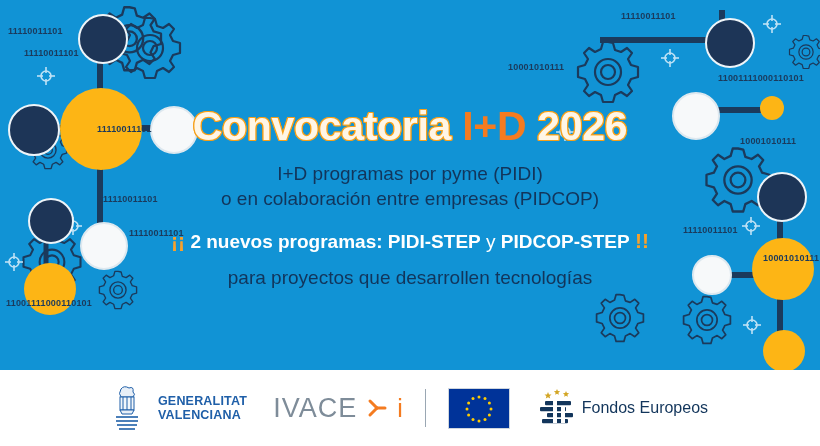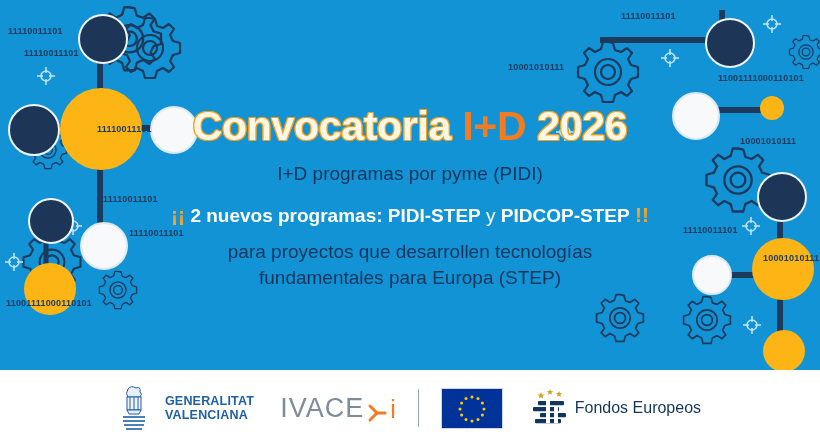--- a/index.html
+++ b/index.html
@@ -69,21 +69,21 @@
     gap:0px;
   }
   .logo-group{display:flex;align-items:center;}
   .divider{width:1px;height:38px;background:#9aa7b3;margin:0 22px;}
   .gv-wrap{display:flex;align-items:center;gap:16px;}
   .gv-text{
     color:#1F5FA8;font-weight:700;font-size:12.5px;line-height:1.12;
     letter-spacing:.2px;
   }
   .ivace{
-    display:flex;align-items:flex-end;gap:1px;margin-left:26px;
+    display:flex;align-items:center;gap:8px;margin-left:26px;
   }
   .ivace-main{
     color:#7E8C99;font-size:27px;font-weight:400;letter-spacing:1px;
     font-family:"Liberation Sans", sans-serif;
   }
   .ivace-i{color:#F47B20;font-size:25px;font-weight:400;margin-left:2px;}
   .eu-flag{
     width:62px;height:41px;background:#003399;position:relative;
     border:1px solid #cfd6de;box-sizing:border-box;flex:0 0 auto;
   }
@@ -229,34 +229,34 @@
     <div class="center">
 
       <h1 class="title">
         <span class="t-cream">Convocatoria</span>
         <span class="t-orange">I+D</span>
         <span class="t-cream">2026</span>
       </h1>
 
       <p class="sub1">
         <span>I+D programas por pyme (PIDI)</span><br>
+        <span>o en colaboración entre empresas (PIDCOP)</span>
       </p>
 
       <p class="sub2">
         <span class="bang">¡¡</span>
         <b>2 nuevos programas:</b>
         <b>PIDI-STEP</b>
         <span>y</span>
         <b>PIDCOP-STEP</b>
         <span class="bang">!!</span>
       </p>
 
       <p class="sub3">
         <span>para proyectos que desarrollen tecnologías</span><br>
-        <span>fundamentales para Europa (STEP)</span>
       </p>
     </div>
   </div>
 
   <div class="footer">
 
     <div class="logo-group">
       <div class="gv-wrap">
         <svg width="30" height="46" viewBox="0 0 30 46">
           <g stroke="#1F5FA8" stroke-width="1" fill="none">

